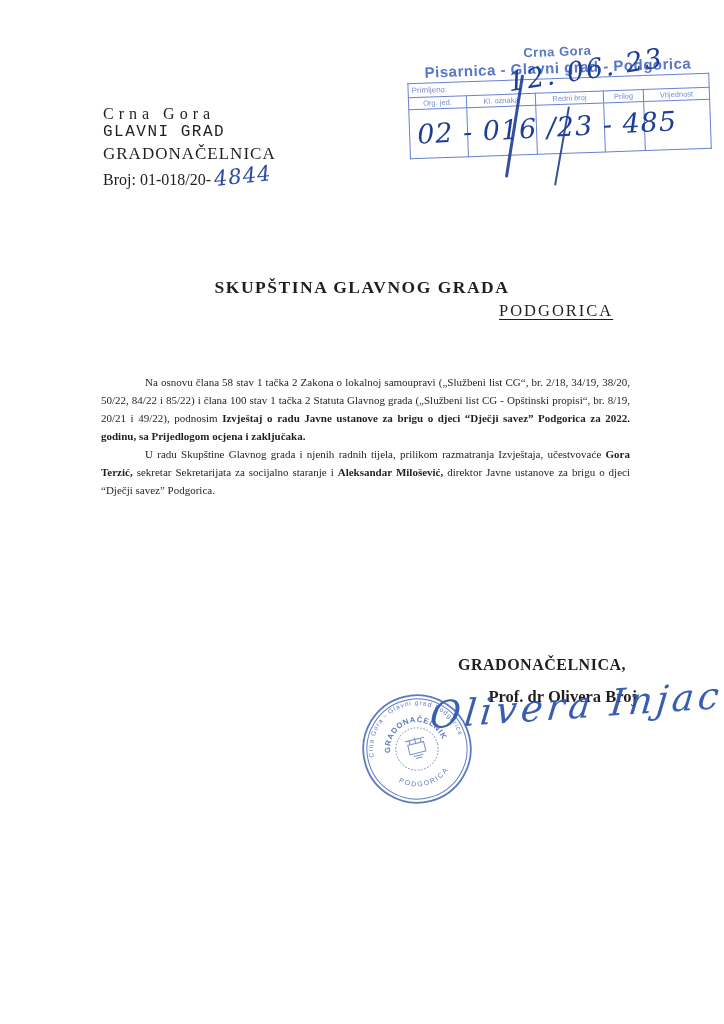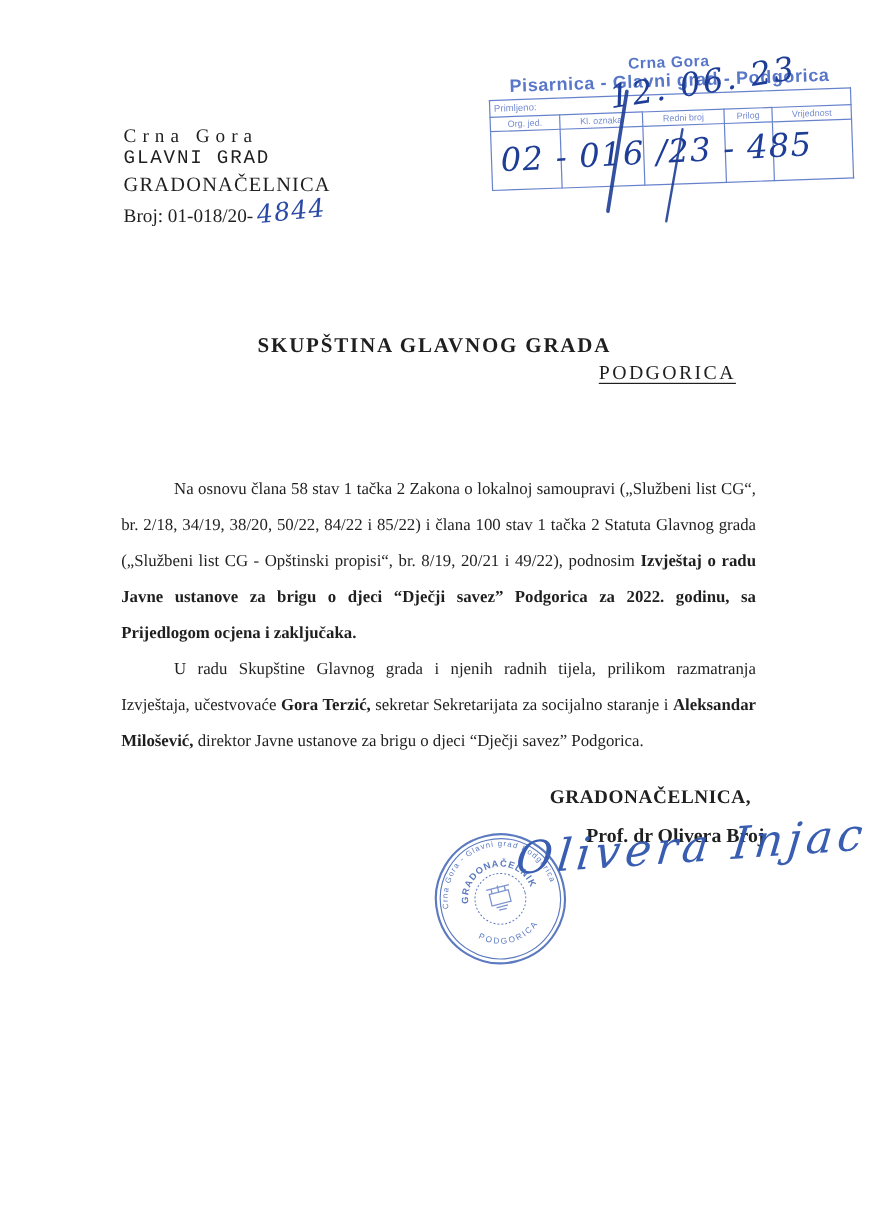--- a/index.html
+++ b/index.html
@@ -55,22 +55,22 @@
     position:absolute;left:0;top:277px;width:724px;text-align:center;
     font-size:17.5px;font-weight:bold;letter-spacing:1.5px;font-family:Liberation Serif, serif;
   }
   .doc-subtitle{
     position:absolute;left:499px;top:301px;font-size:16.5px;letter-spacing:2px;
     text-decoration:underline;text-underline-offset:3px;font-weight:500;
   }
 
   
   .body-text{
-    position:absolute;left:101px;top:394px;width:529px;
-    font-size:14px;line-height:30px;text-align:justify;
+    position:absolute;left:101px;top:373px;width:529px;
+    font-size:11px;line-height:18px;text-align:justify;
   }
   .body-text p{margin:0;text-indent:44px;}
 
   
   .sig-role{
     position:absolute;right:98px;top:656px;font-size:16px;
     font-weight:bold;letter-spacing:.5px;
   }
   .sig-name{
     position:absolute;right:87px;top:687px;font-size:16.5px;font-weight:bold;

